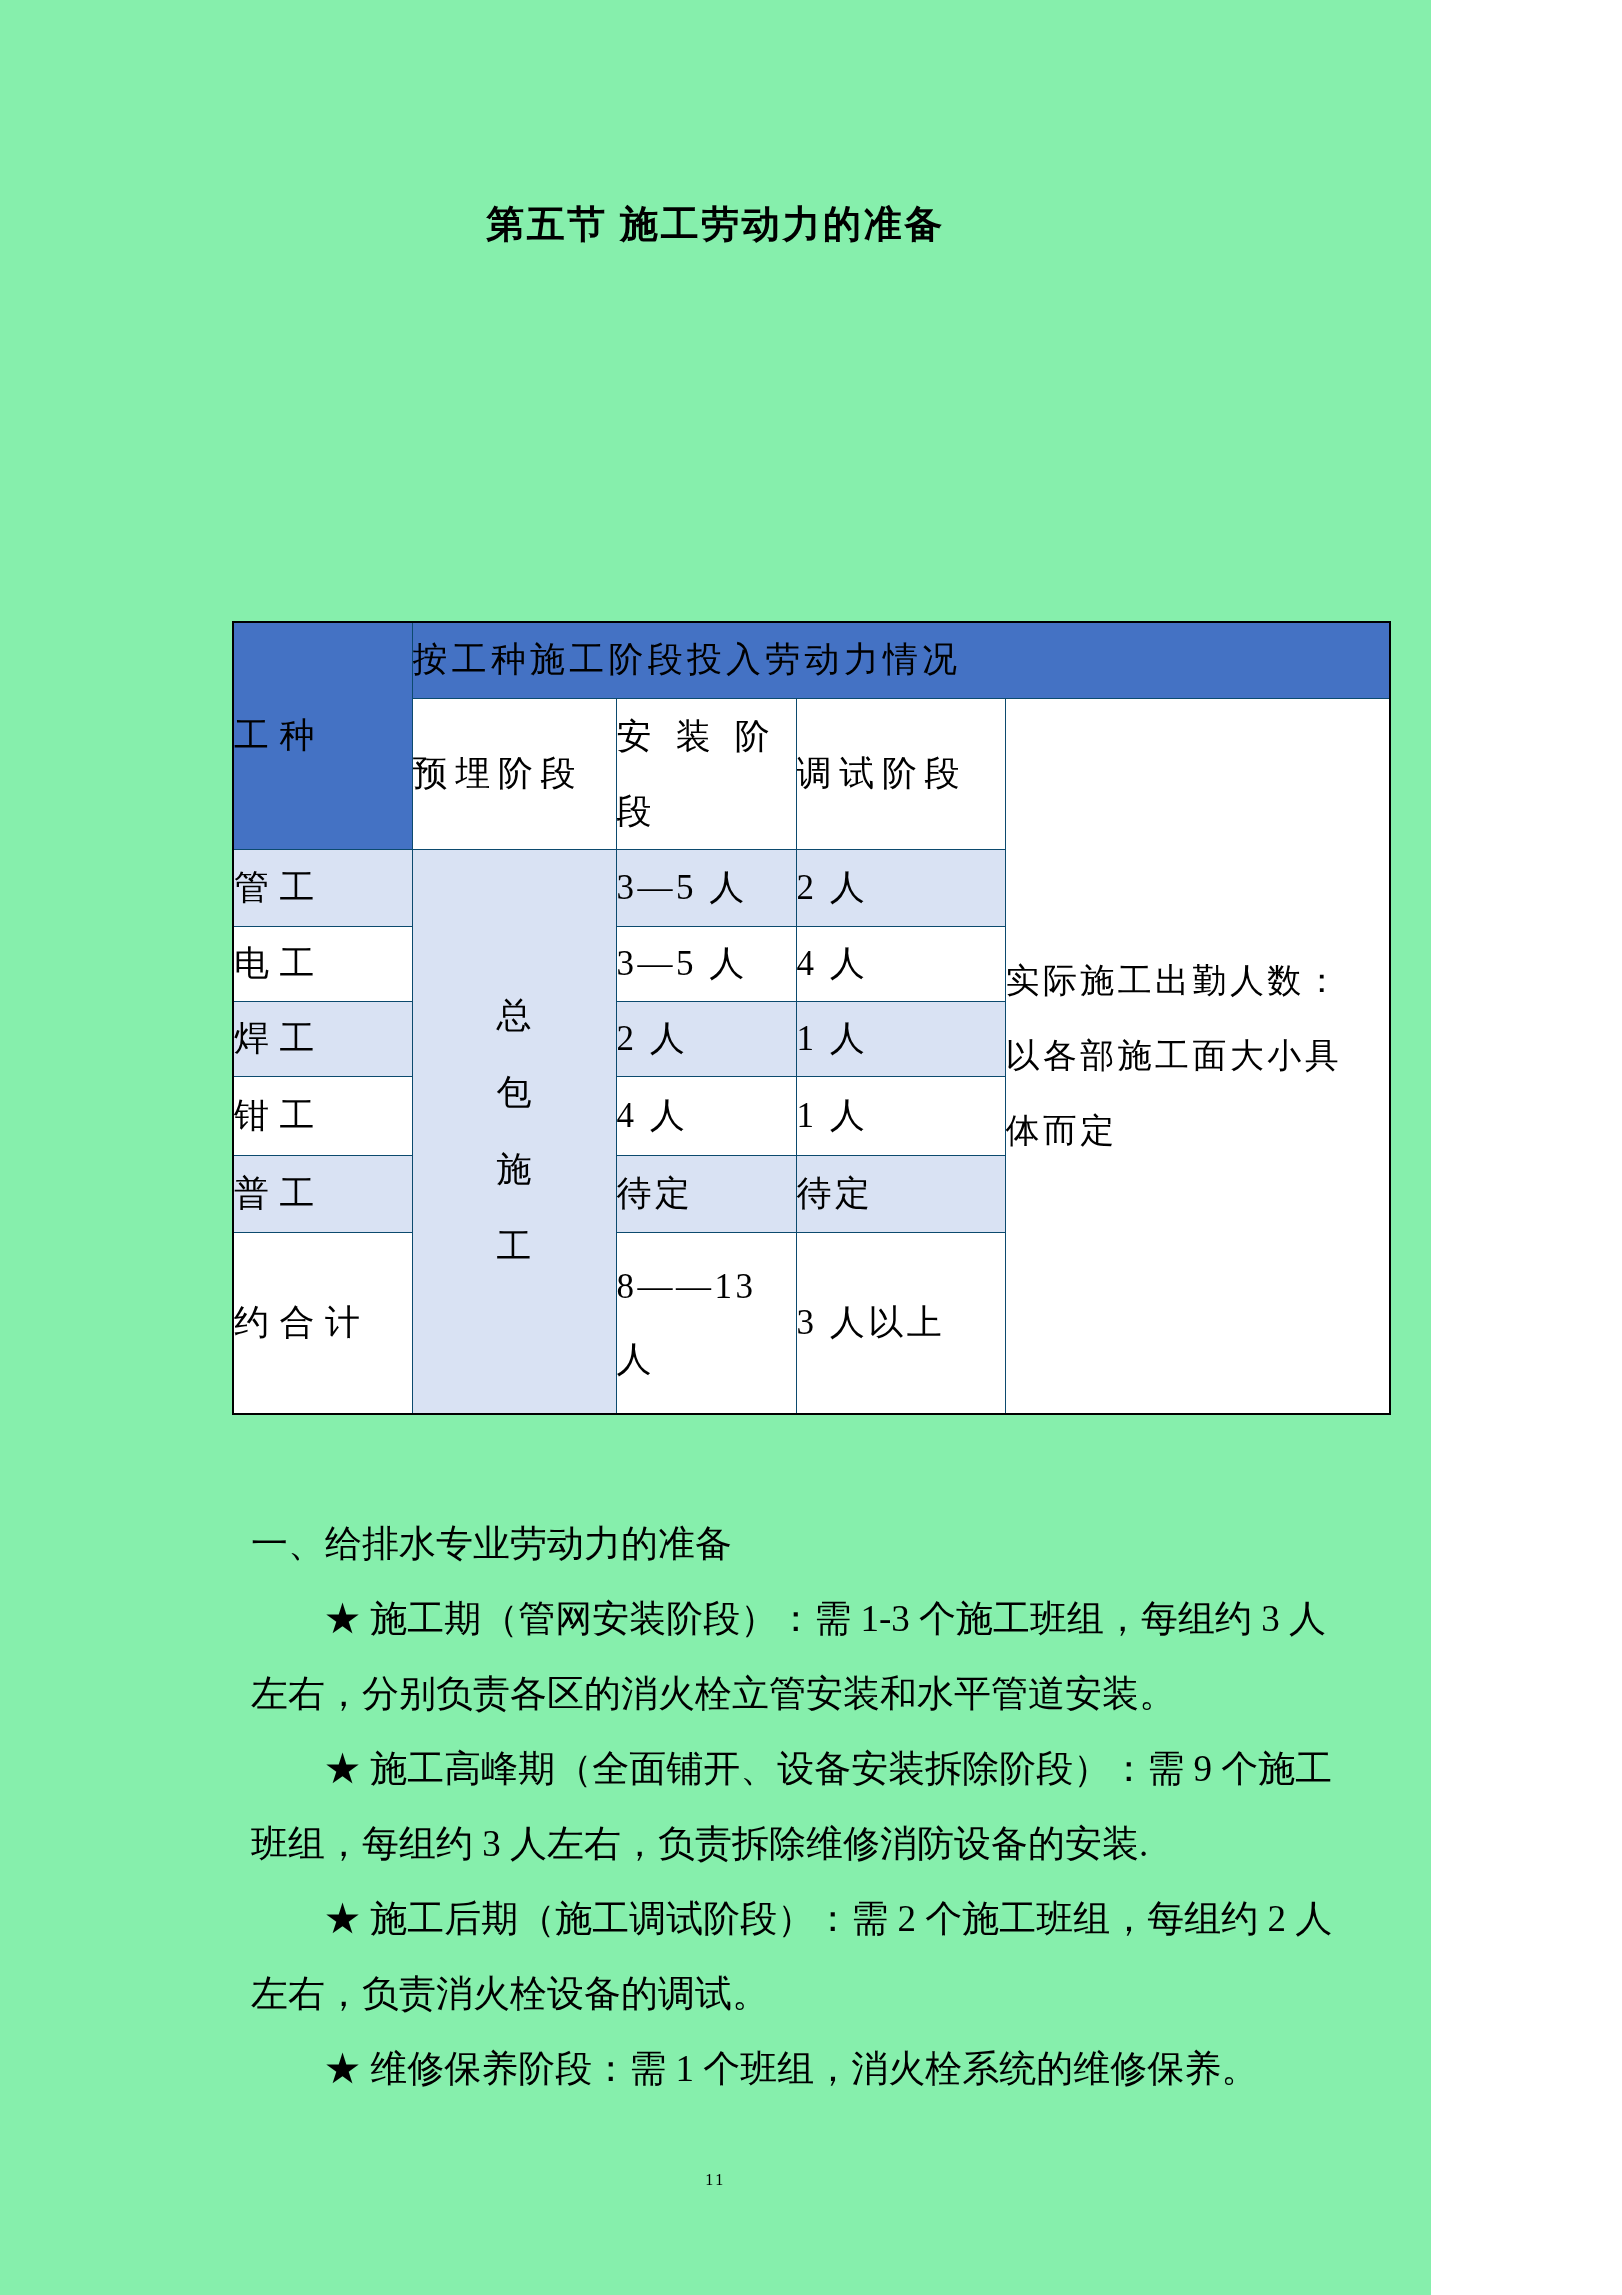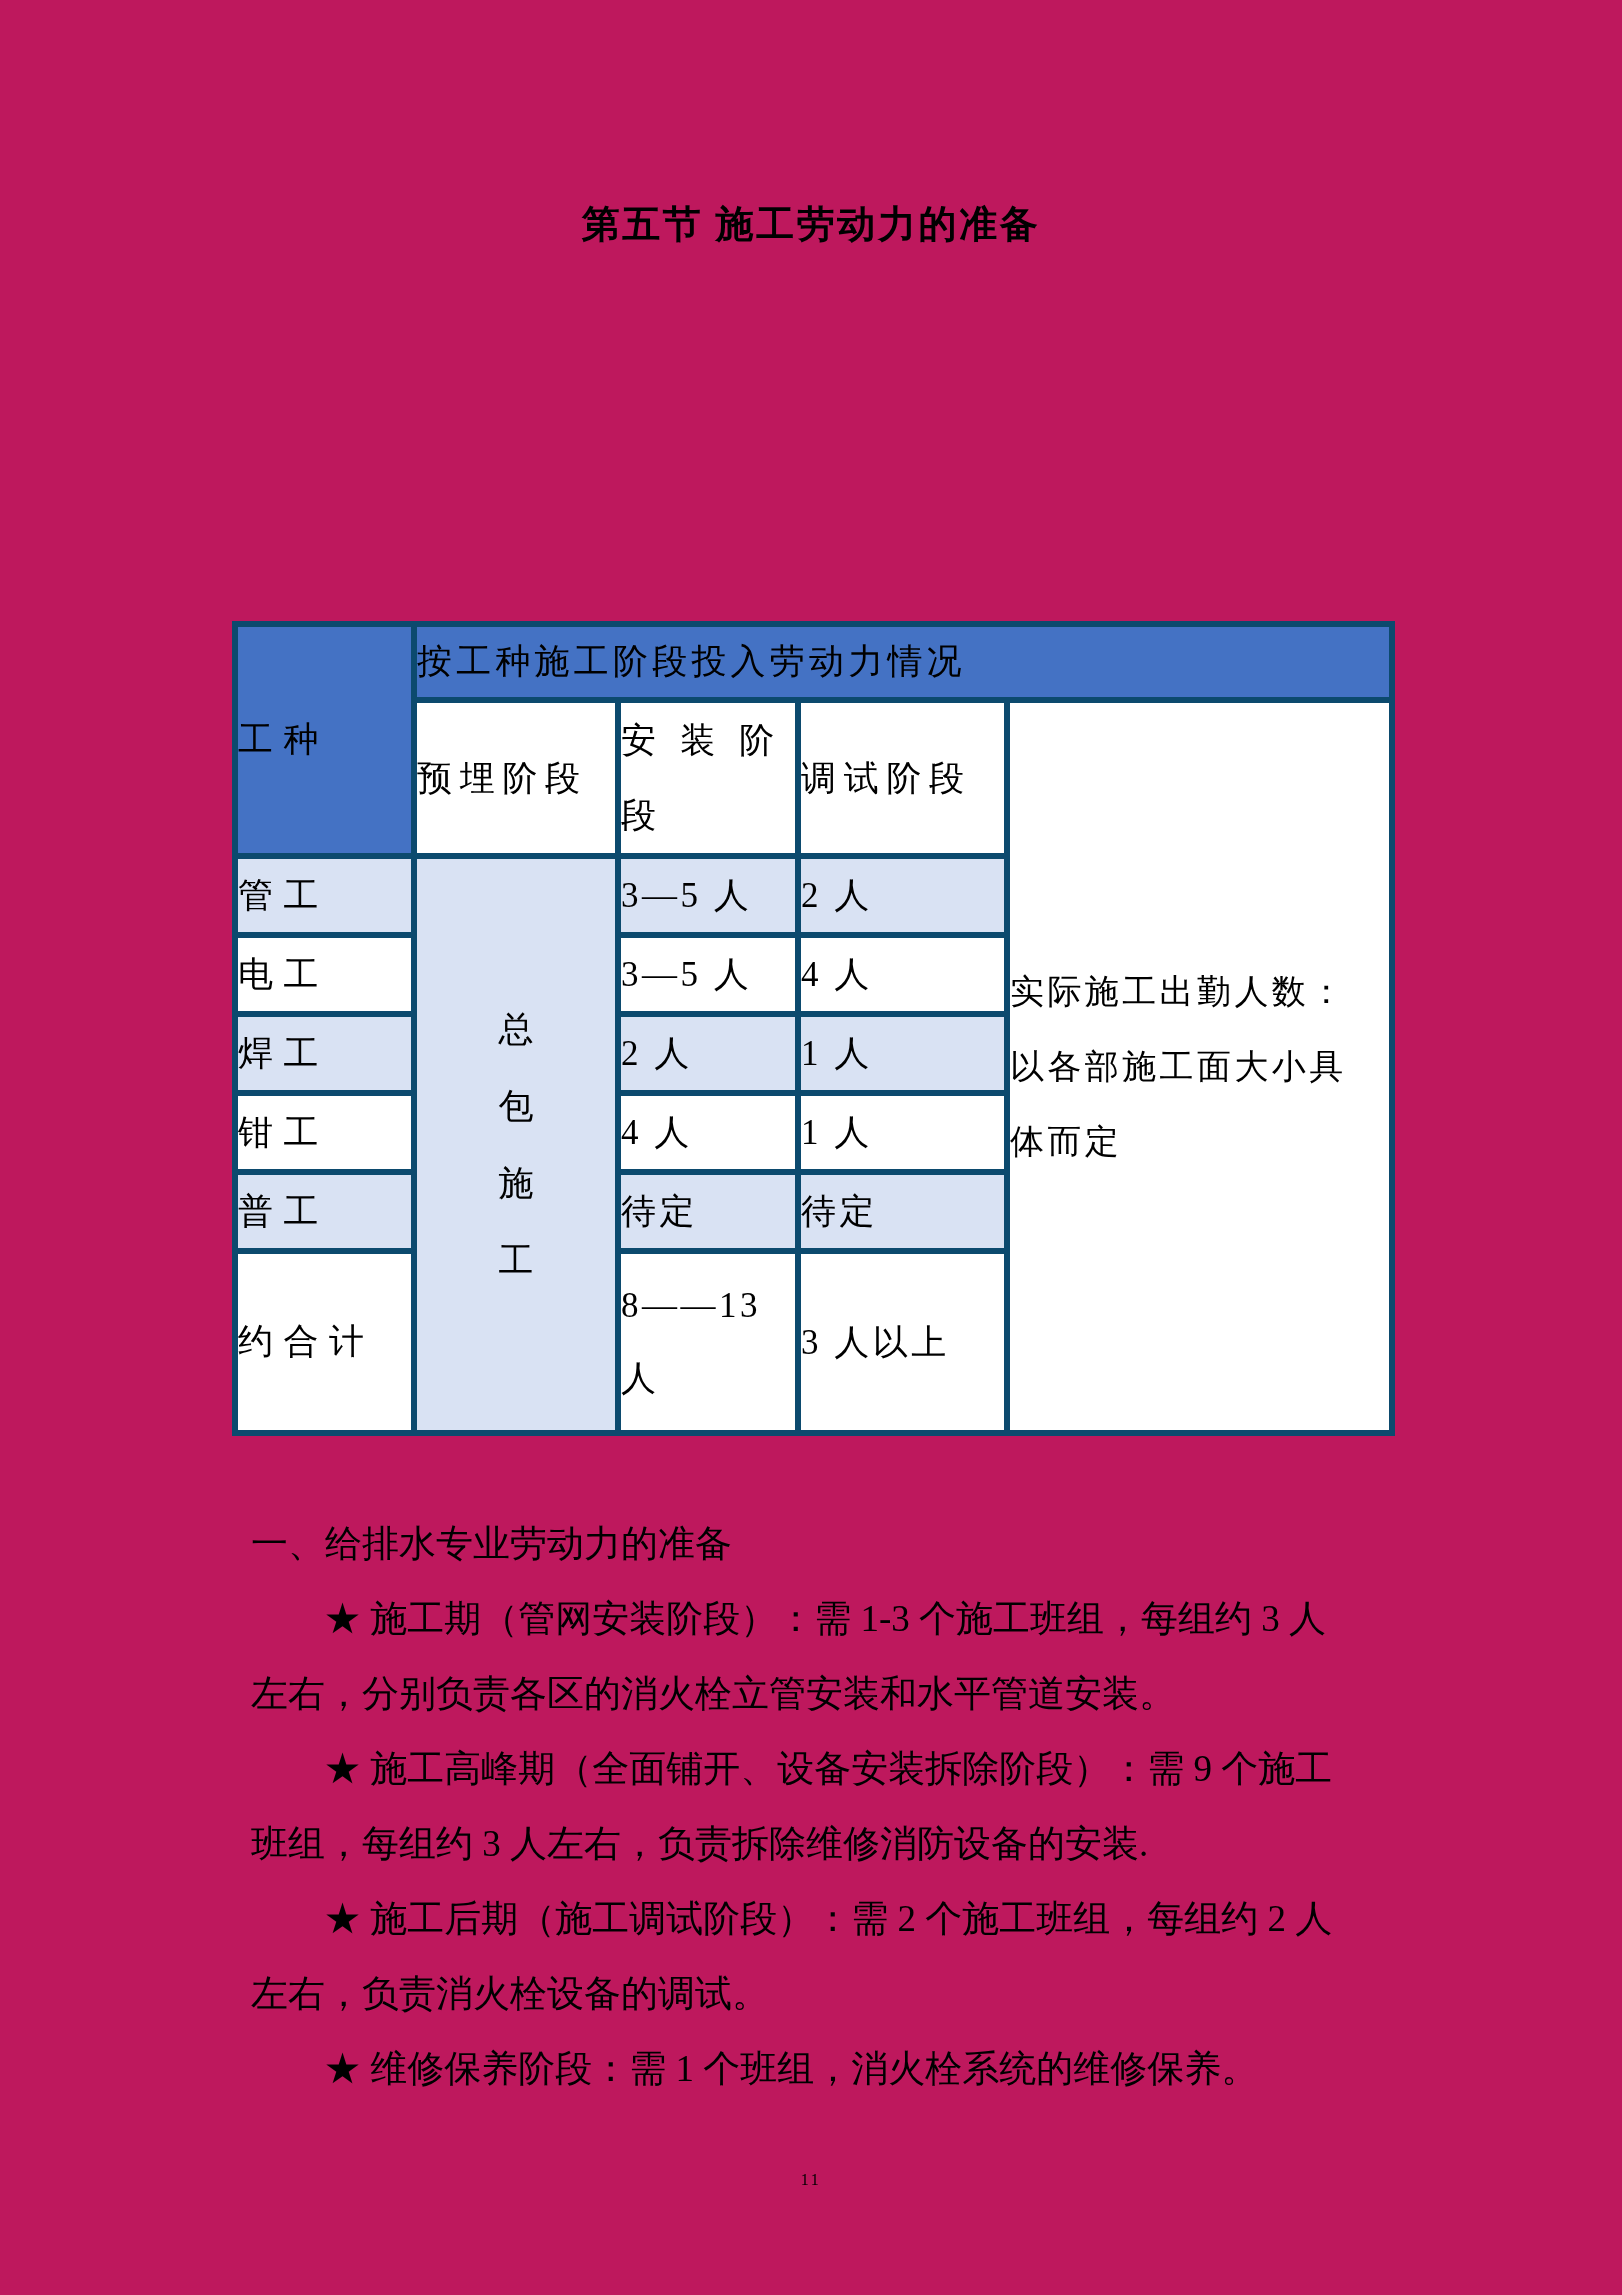--- a/index.html
+++ b/index.html
@@ -7,23 +7,24 @@
     padding: 0;
     background: #ffffff;
     width: 1622px;
     height: 2295px;
     overflow: hidden;
     font-family: "Liberation Serif", "DejaVu Serif", serif;
     color: #000000;
   }
   .page {
     position: relative;
-    width: 1622px;
+    width: 1414px;
     height: 2295px;
-    background: #be185d;
+    background: #86efac;
+    padding-left: 17px;
   }
   
   .doc-title {
     position: absolute;
     top: 185px;
     left: 0;
     width: 100%;
     text-align: center;
     font-size: 38px;
     font-weight: bold;
@@ -48,21 +49,21 @@
     left: 232px;
     top: 621px;
     width: 1158px;
     border-collapse: collapse;
     table-layout: fixed;
     border: 2.6px solid #000;
     font-size: 35px;
     line-height: 1.25;
   }
   table.labor td {
-    border: 6px solid #0c4a6e;
+    border: 1px solid #0c4a6e;
     padding: 0;
     vertical-align: middle;
     overflow: hidden;
   }
   td.corner {
     padding-left: 19.6px;
     letter-spacing: 0.3em;
     white-space: nowrap;
   }
   td.banner {

